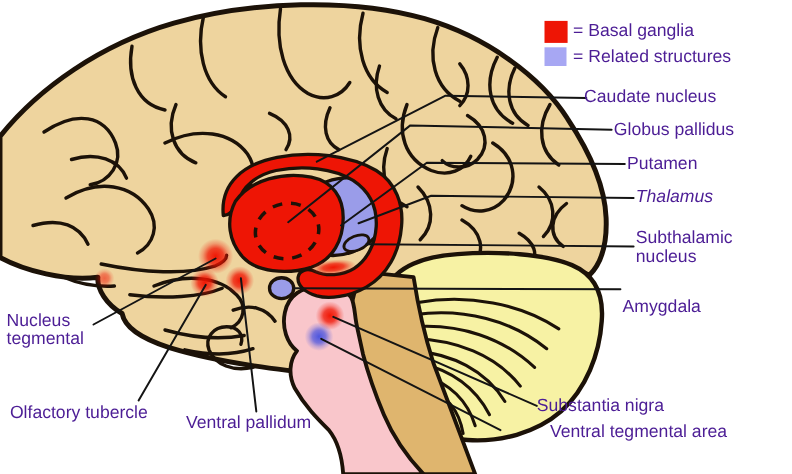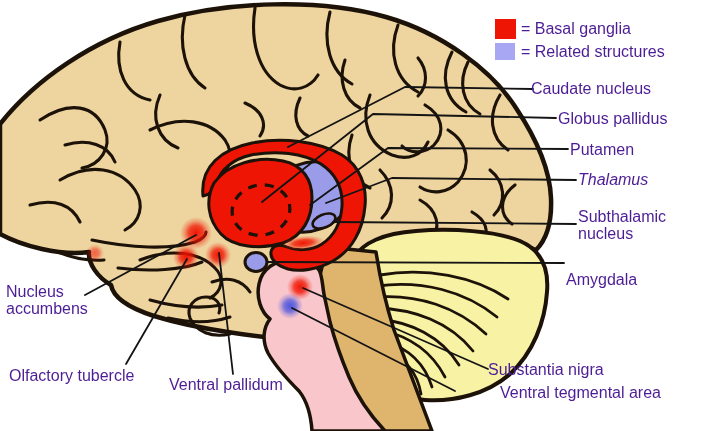--- a/index.html
+++ b/index.html
@@ -157,18 +157,18 @@
 <div class="lbl" style="left:578px;top:208px;">
   <span>Subthalamic</span>
   <span class="l2">nucleus</span>
 </div>
 <div class="lbl" style="left:566px;top:255px;margin-top:16px;">Amygdala</div>
 <div class="lbl" style="left:488px;top:361px;">Substantia nigra</div>
 <div class="lbl" style="left:456px;top:384px;margin-left:44px;">Ventral tegmental area</div>
 
 <div class="lbl" style="left:6px;top:283px;">
   <span>Nucleus</span>
-  <span class="l2">accumbens</span>
+  <span class="l2">tegmental</span>
 </div>
 <div class="lbl" style="left:169px;top:376px;">Ventral pallidum</div>
 <div class="lbl" style="left:9px;top:367px;">Olfactory tubercle</div>
 
 </div>
 
 </body></html>

